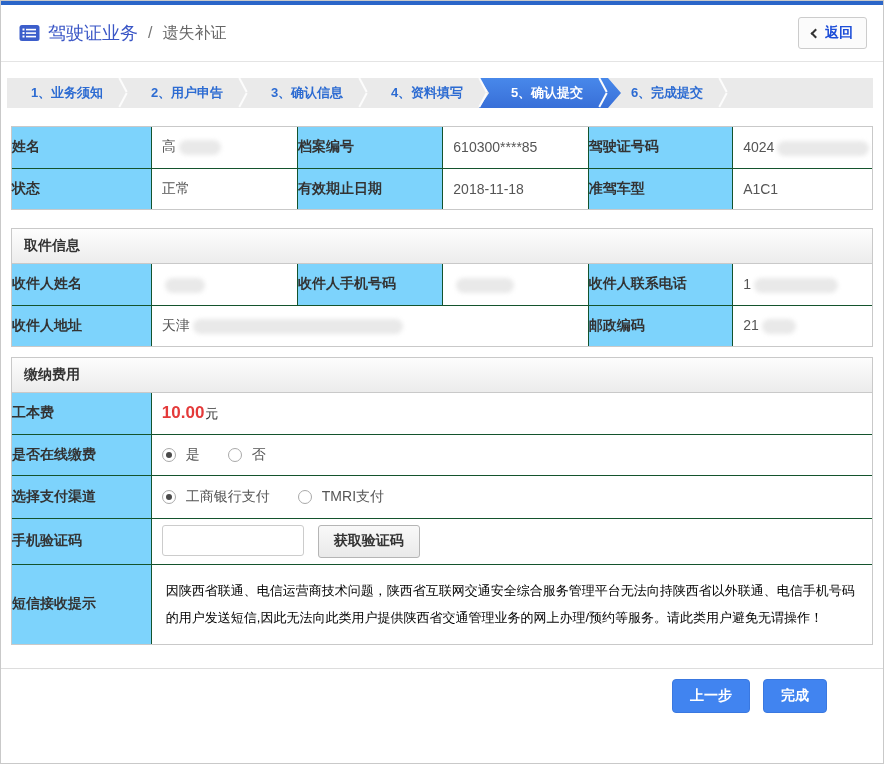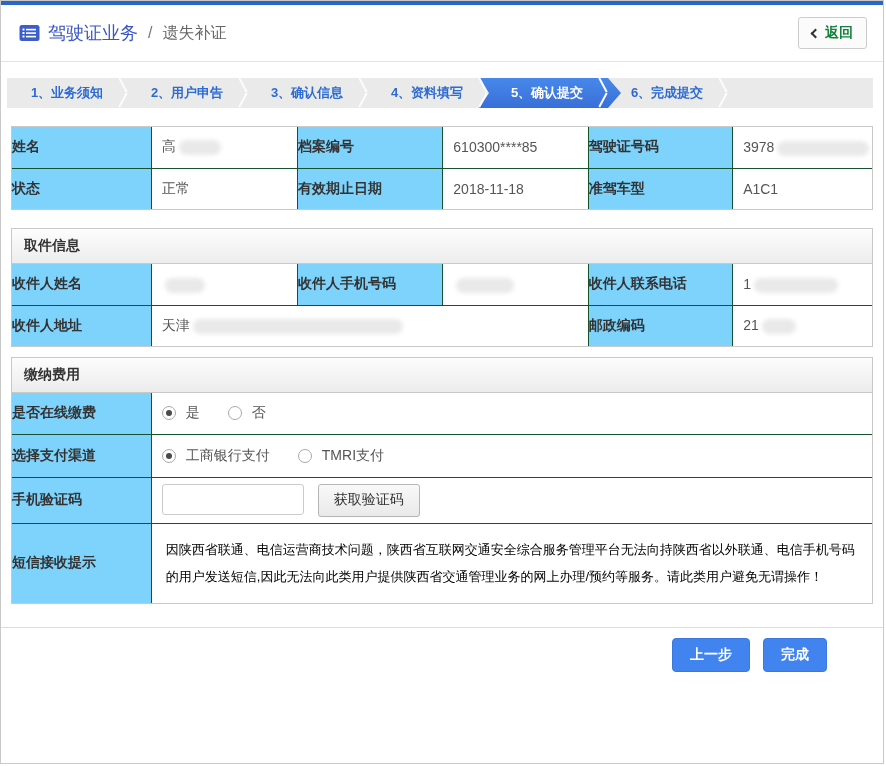--- a/index.html
+++ b/index.html
@@ -7,21 +7,21 @@
   body { font-family:"Liberation Sans","DejaVu Sans",sans-serif; }
   .app { position:relative; width:884px; height:764px; border:1px solid #c9c9c9; background:#fff; overflow:hidden; }
   .topbar { height:4px; background:#2a65c8; }
 
   
   .hdr { display:flex; align-items:center; justify-content:space-between; padding:12px 16px 12px 18px; border-bottom:1px solid #e4e4e4; }
   .hdr-left { display:flex; align-items:center; gap:8px; }
   .hdr-title { color:#3a56c6; font-size:18px; font-weight:normal; }
   .hdr-sep { color:#777; font-size:16px; margin:0 2px; }
   .hdr-sub { color:#666; font-size:16px; }
-  .back-btn { display:inline-flex; align-items:center; gap:6px; background:#fbfbfb; border:1px solid #ccc; border-radius:3px; padding:6px 13px; font-size:14px; font-weight:bold; color:#15803d; cursor:pointer; }
+  .back-btn { display:inline-flex; align-items:center; gap:6px; background:#fbfbfb; border:1px solid #ccc; border-radius:3px; padding:6px 13px; font-size:14px; font-weight:bold; color:#1d4ed8; cursor:pointer; }
   .back-chev { display:inline-block; width:7px; height:7px; border-left:2px solid #333; border-bottom:2px solid #333; transform:rotate(45deg); margin-top:1px; }
 
   
   .steps { display:flex; height:30px; margin:16px 10px 0 6px; background:#eaeaea; position:relative; }
   .step { position:relative; width:120px; display:flex; align-items:center; justify-content:center; font-size:13px; font-weight:bold; color:#2c6bd2; cursor:pointer; }
   .step.tail { flex:1; width:auto; cursor:default; }
   .step + .step::before { content:''; position:absolute; left:-5px; top:-1px; width:2px; height:16px; background:#fcfcfc; transform:rotate(-28deg); z-index:5; }
   .step + .step::after  { content:''; position:absolute; left:-5px; top:14px; width:2px; height:16px; background:#fcfcfc; transform:rotate(28deg);  z-index:5; }
   .step .ribbon { display:none; }
   .step.active .ribbon { display:block; position:absolute; top:0; bottom:0; left:-8px; right:-14px; background:linear-gradient(#4888ea,#386fd8); z-index:1;
@@ -44,21 +44,21 @@
   .redact { display:inline-block; height:15px; border-radius:8px; background:#e9e9e9; filter:blur(2px); vertical-align:middle; margin-left:3px; }
 
   
   .fee-num { color:#e43a3a; font-weight:bold; font-size:17px; }
   .yuan { color:#333; font-size:13px; margin-left:1px; }
   .radio-row { display:flex; align-items:center; gap:10px; }
   .radio { position:relative; display:inline-block; width:14px; height:14px; border:1px solid #a9a9a9; border-radius:50%; background:#fff; cursor:pointer; flex:none; }
   .radio.checked::after { content:''; position:absolute; left:3px; top:3px; width:6px; height:6px; border-radius:50%; background:#4a4a4a; }
   .radio-lab { color:#555; font-size:14px; margin-right:18px; }
   .code-input { width:142px; height:31px; border:1px solid #ccc; border-radius:3px; padding:0 8px; font-size:14px; color:#333; }
-  .code-btn { margin-left:10px; height:33px; padding:0 15px; background:linear-gradient(#f9f9f9,#e9e9e9); border:1px solid #b5b5b5; border-radius:3px; font-size:14px; font-weight:normal; color:#333; cursor:pointer; }
+  .code-btn { margin-left:10px; height:33px; padding:0 15px; background:linear-gradient(#f9f9f9,#e9e9e9); border:1px solid #b5b5b5; border-radius:3px; font-size:14px; font-weight:bold; color:#333; cursor:pointer; }
   .notice-cell { padding:12px 14px !important; height:auto !important; }
   .notice { color:#000000; font-size:13px; line-height:2.15; }
 
   
   .foot-divider { border-top:1px solid #ddd; margin-top:23px; }
   .footer { display:flex; justify-content:flex-end; gap:13px; padding:10px 56px 0 0; }
   .btn-primary { background:#4184f0; border:1px solid #3a78e0; border-radius:4px; color:#fff; font-size:14px; font-weight:bold; padding:7px 17px; cursor:pointer; }
 </style>
 </head>
 <body>
@@ -124,21 +124,21 @@
             <col style="width:16.8%">
             <col>
           </colgroup>
         <tbody>
             <tr>
           <td class="lbl">姓名</td>
           <td class="val"><span>高</span><span class="redact" style="width:42px"></span></td>
           <td class="lbl">档案编号</td>
           <td class="val">610300****85</td>
           <td class="lbl">驾驶证号码</td>
-          <td class="val"><span>3978</span><span class="redact" style="width:92px"></span></td>
+          <td class="val"><span>4024</span><span class="redact" style="width:92px"></span></td>
         </tr>
         <tr>
           <td class="lbl">状态</td>
           <td class="val">正常</td>
           <td class="lbl">有效期止日期</td>
           <td class="val">2018-11-18</td>
           <td class="lbl">准驾车型</td>
           <td class="val">A1C1</td>
         </tr>
       </tbody>
@@ -176,20 +176,24 @@
     </section>
 
     <section class="panel" style="margin-top:10px;">
       <div class="panel-h">缴纳费用</div>
       <table class="grid">
         <colgroup>
             <col style="width:16.2%">
             <col>
           </colgroup>
         <tbody>
+            <tr>
+          <td class="lbl">工本费</td>
+          <td class="val"><span class="fee-num">10.00</span><span class="yuan">元</span></td>
+        </tr>
         <tr>
           <td class="lbl">是否在线缴费</td>
           <td class="val">
             <span class="radio-row">
               <span class="radio checked"></span>
               <span class="radio-lab">是</span>
               <span class="radio"></span>
               <span class="radio-lab">否</span>
             </span>
           </td>

